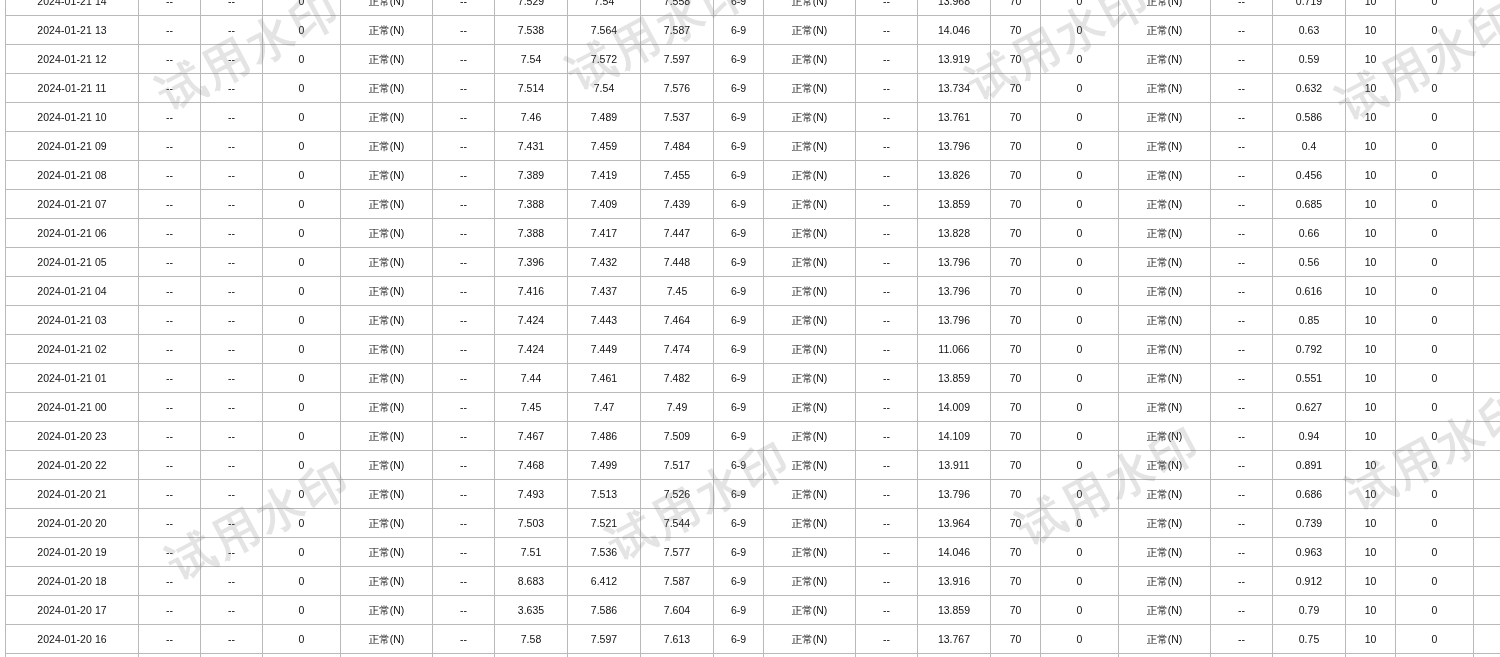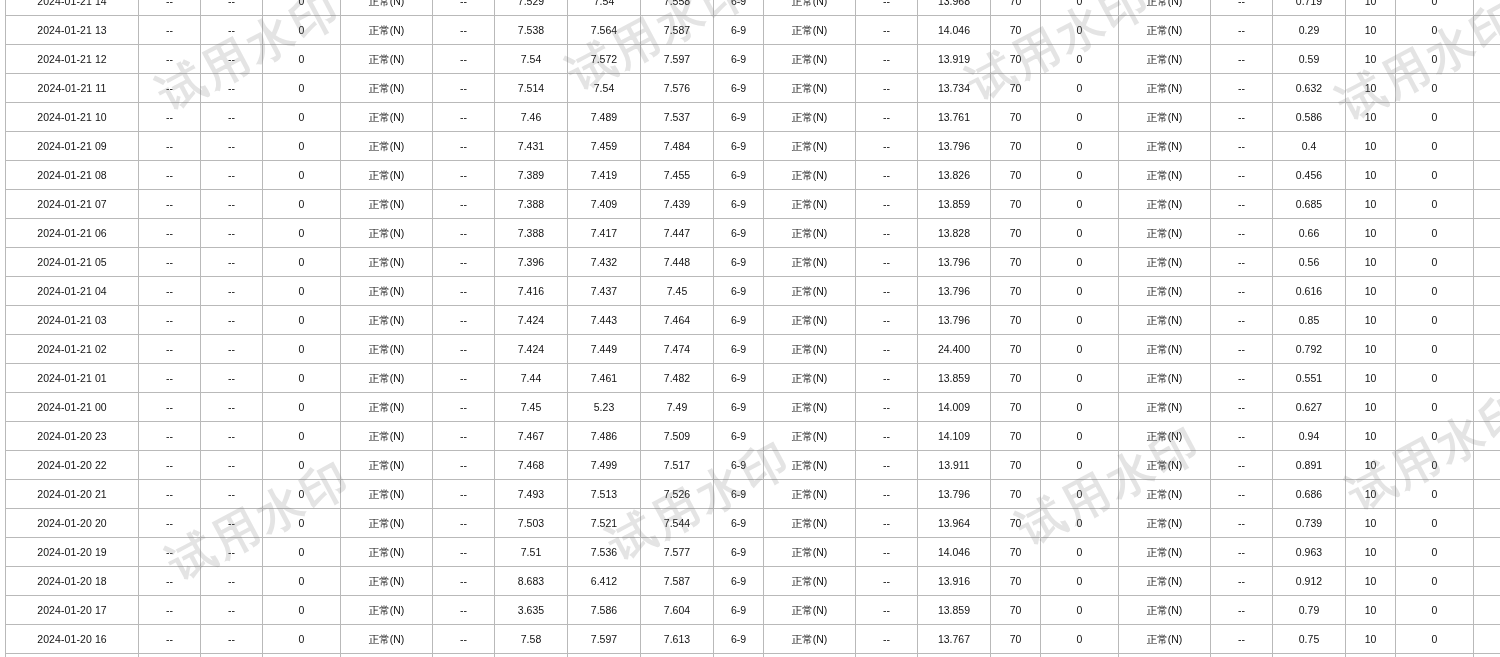--- a/index.html
+++ b/index.html
@@ -130,21 +130,21 @@
           <td>7.564</td>
           <td>7.587</td>
           <td>6-9</td>
           <td>正常(N)</td>
           <td>--</td>
           <td>14.046</td>
           <td>70</td>
           <td>0</td>
           <td>正常(N)</td>
           <td>--</td>
-          <td>0.29</td>
+          <td>0.63</td>
           <td>10</td>
           <td>0</td>
           <td>正常(N)</td>
         </tr>
         <tr>
           <td class="c-date">2024-01-21 12</td>
           <td>--</td>
           <td>--</td>
           <td>0</td>
           <td>正常(N)</td>
@@ -378,21 +378,21 @@
           <td>--</td>
           <td>0</td>
           <td>正常(N)</td>
           <td>--</td>
           <td>7.424</td>
           <td>7.449</td>
           <td>7.474</td>
           <td>6-9</td>
           <td>正常(N)</td>
           <td>--</td>
-          <td>24.400</td>
+          <td>11.066</td>
           <td>70</td>
           <td>0</td>
           <td>正常(N)</td>
           <td>--</td>
           <td>0.792</td>
           <td>10</td>
           <td>0</td>
           <td>正常(N)</td>
         </tr>
         <tr>
@@ -419,21 +419,21 @@
           <td>正常(N)</td>
         </tr>
         <tr>
           <td class="c-date">2024-01-21 00</td>
           <td>--</td>
           <td>--</td>
           <td>0</td>
           <td>正常(N)</td>
           <td>--</td>
           <td>7.45</td>
-          <td>5.23</td>
+          <td>7.47</td>
           <td>7.49</td>
           <td>6-9</td>
           <td>正常(N)</td>
           <td>--</td>
           <td>14.009</td>
           <td>70</td>
           <td>0</td>
           <td>正常(N)</td>
           <td>--</td>
           <td>0.627</td>

